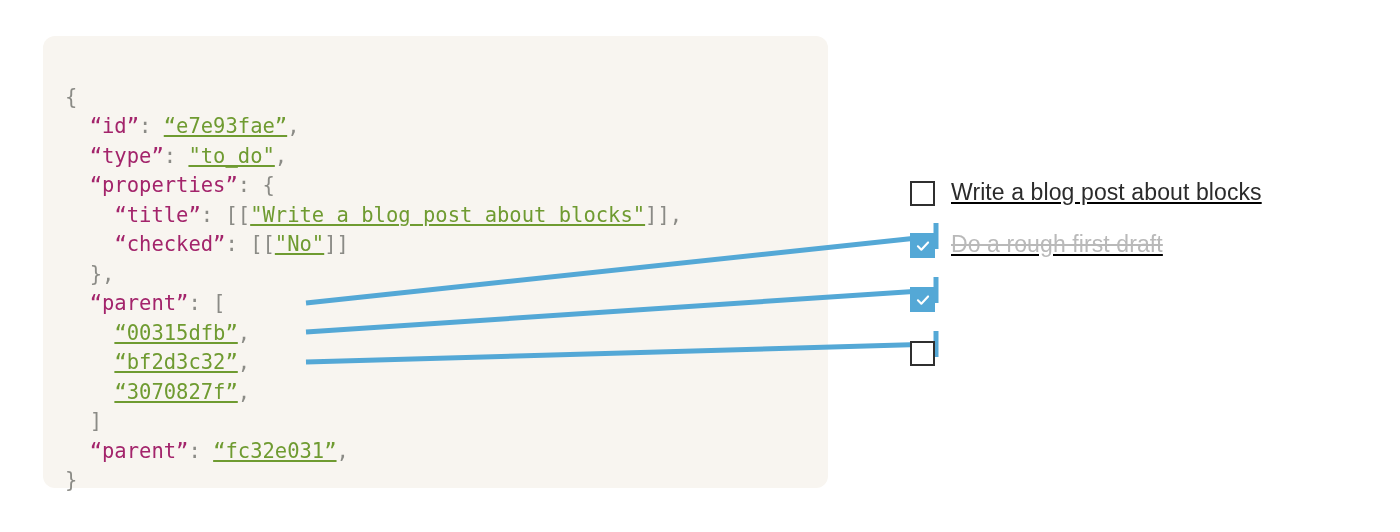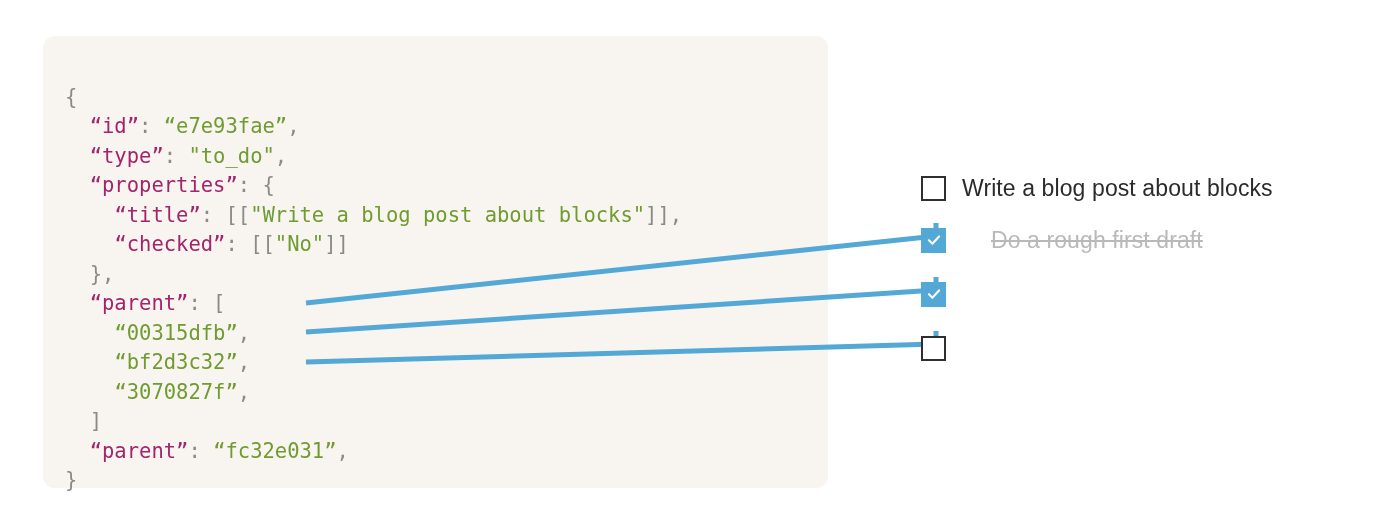--- a/index.html
+++ b/index.html
@@ -34,38 +34,39 @@
     font-family: "DejaVu Sans Mono", "Liberation Mono", monospace;
     font-size: 20.5px;
     line-height: 29.5px;
     white-space: pre;
     color: #8b8b86;
   }
   .code-line { white-space: pre; }
 
   .tok-punct  { color: #8b8b86; }
   .tok-key    { color: #a3246b; }
-  .tok-str    { color: #6f9b31; }
+  .tok-str    { color: #6f9b31; text-decoration: underline; }
 
   
   #checklist {
     position: absolute;
     left: 908px;
     top: 160px;
     width: 470px;
   }
   .check-row {
     position: absolute;
-    left: 13px;
+    left: 2px;
     height: 36px;
     display: flex;
-    align-items: center;
+    align-items: flex-end;
+    text-decoration: underline;
   }
   .row-0 { top: 10px;  }
-  .row-1 { top: 62px; gap: 29px;  }
+  .row-1 { top: 62px;  }
   .row-2 { top: 116px; }
   .row-3 { top: 170px; }
 
   .box {
     width: 25px;
     height: 25px;
     box-sizing: border-box;
     flex: 0 0 auto;
     display: flex;
     align-items: center;

